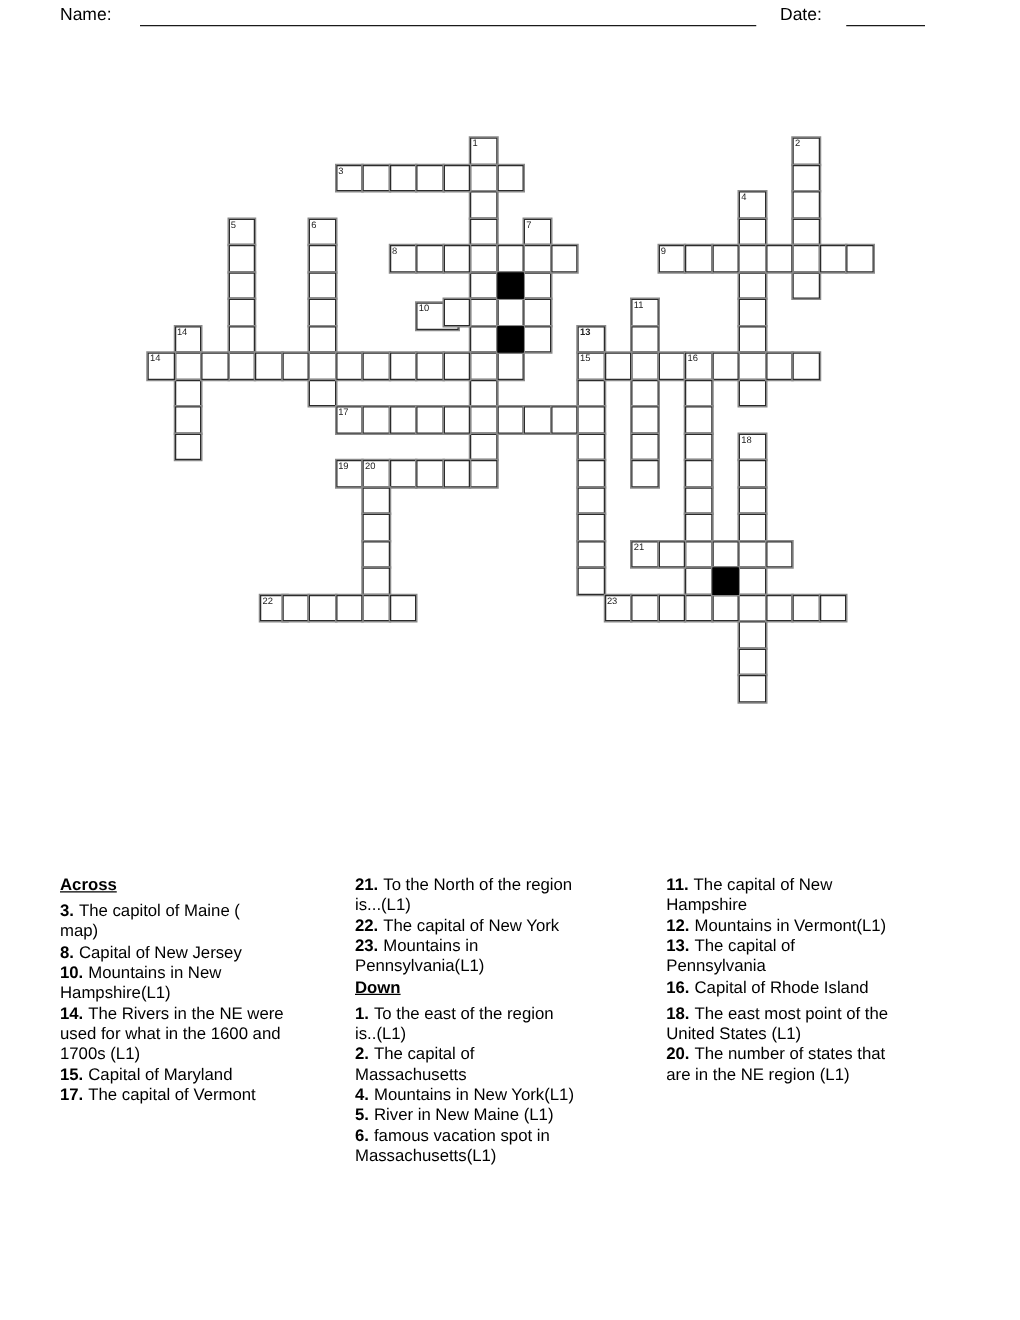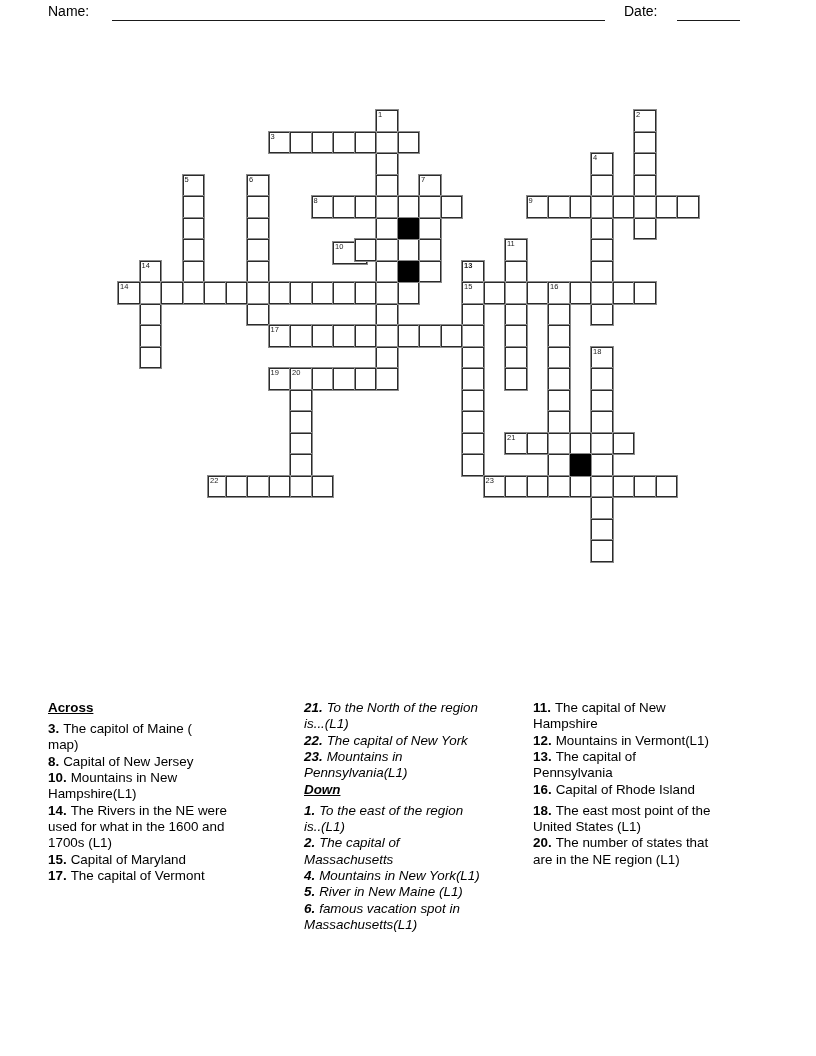--- a/index.html
+++ b/index.html
@@ -22,21 +22,21 @@
   .grid{position:absolute;left:118px;top:110px;width:582px;height:453px;}
   .cell{position:absolute;width:21.5px;height:21.5px;box-sizing:border-box;
         background:#fff;border:1px solid #2b2b2b;box-shadow:0 0 0 1px #8a8a8a;}
   .cell.black{background:#000;border-color:#000;}
   .num{position:absolute;top:0px;left:1px;font-size:7.5px;line-height:8px;color:#1c1c1c;
        font-family:"Liberation Sans",sans-serif;}
 
   
   .clue-col{position:absolute;top:700px;width:242px;font-size:13.4px;line-height:16.35px;}
   .clue-col.c0{left:48px;}
-  .clue-col.c1{left:304px;font-style:italic;}
+  .clue-col.c1{left:284px;}
   .clue-col.c2{left:533px;}
   .clue-h{font-weight:bold;text-decoration:underline;margin:0 0 4.5px 0;}
   .clue{margin:0;}
   .clue.gap{margin-top:4.5px;}
   .cnum{font-weight:bold;margin-right:4px;}
   .ctext{white-space:pre-line;}
 </style>
 </head>
 <body>
 

